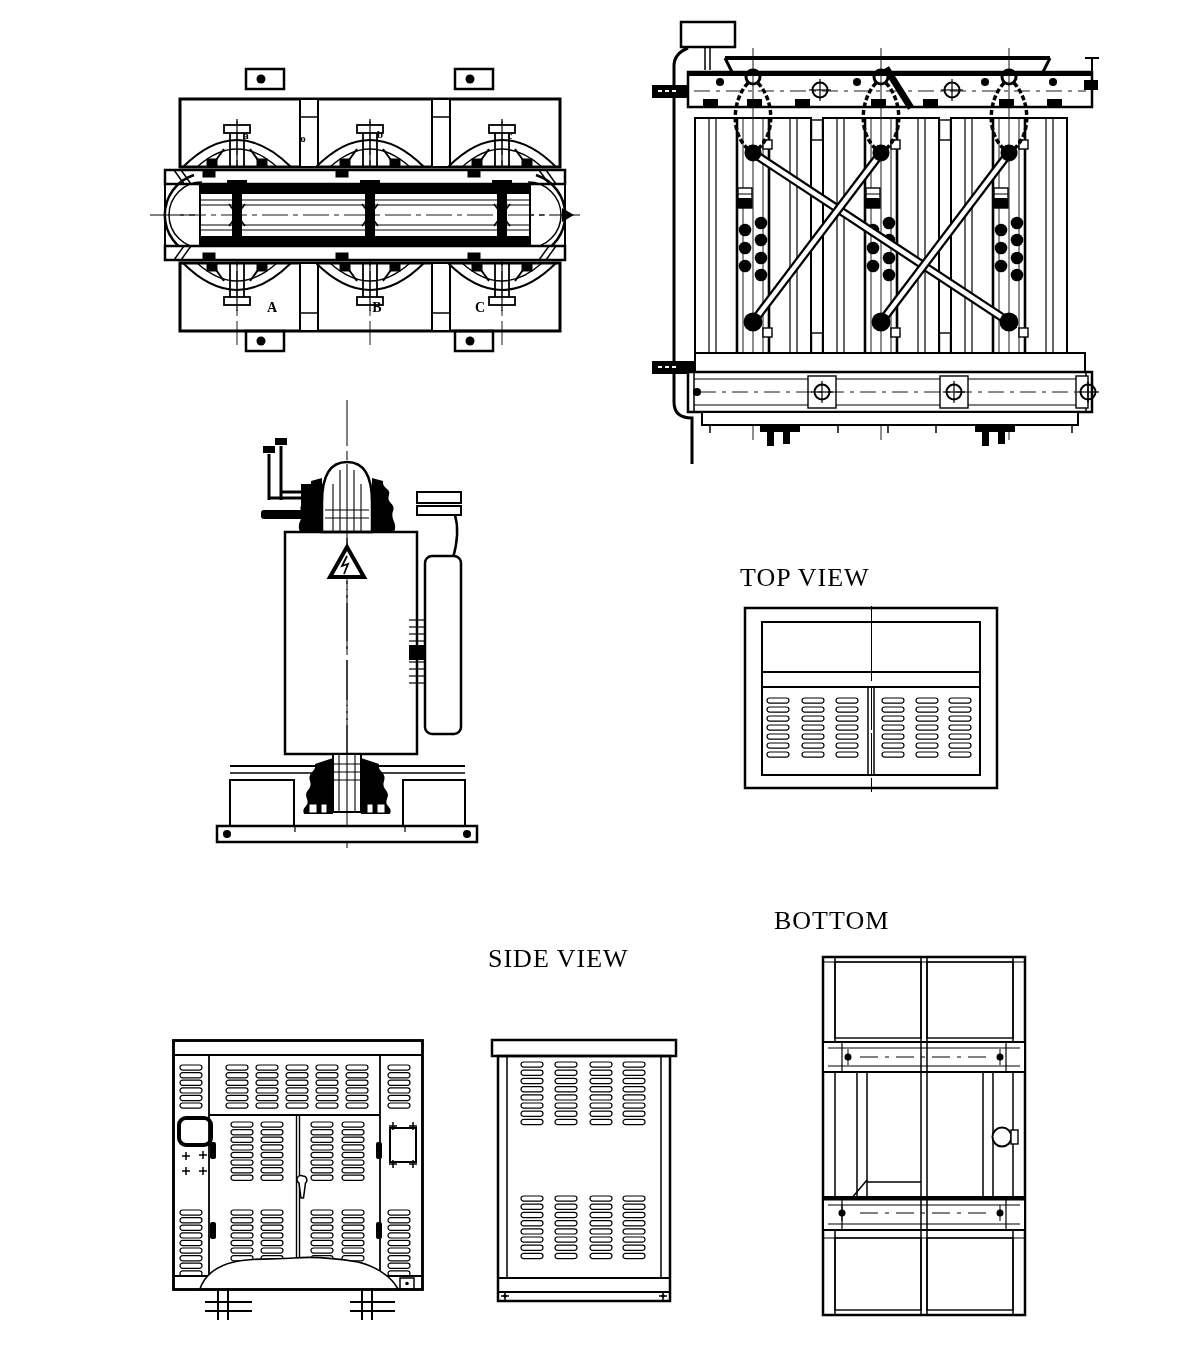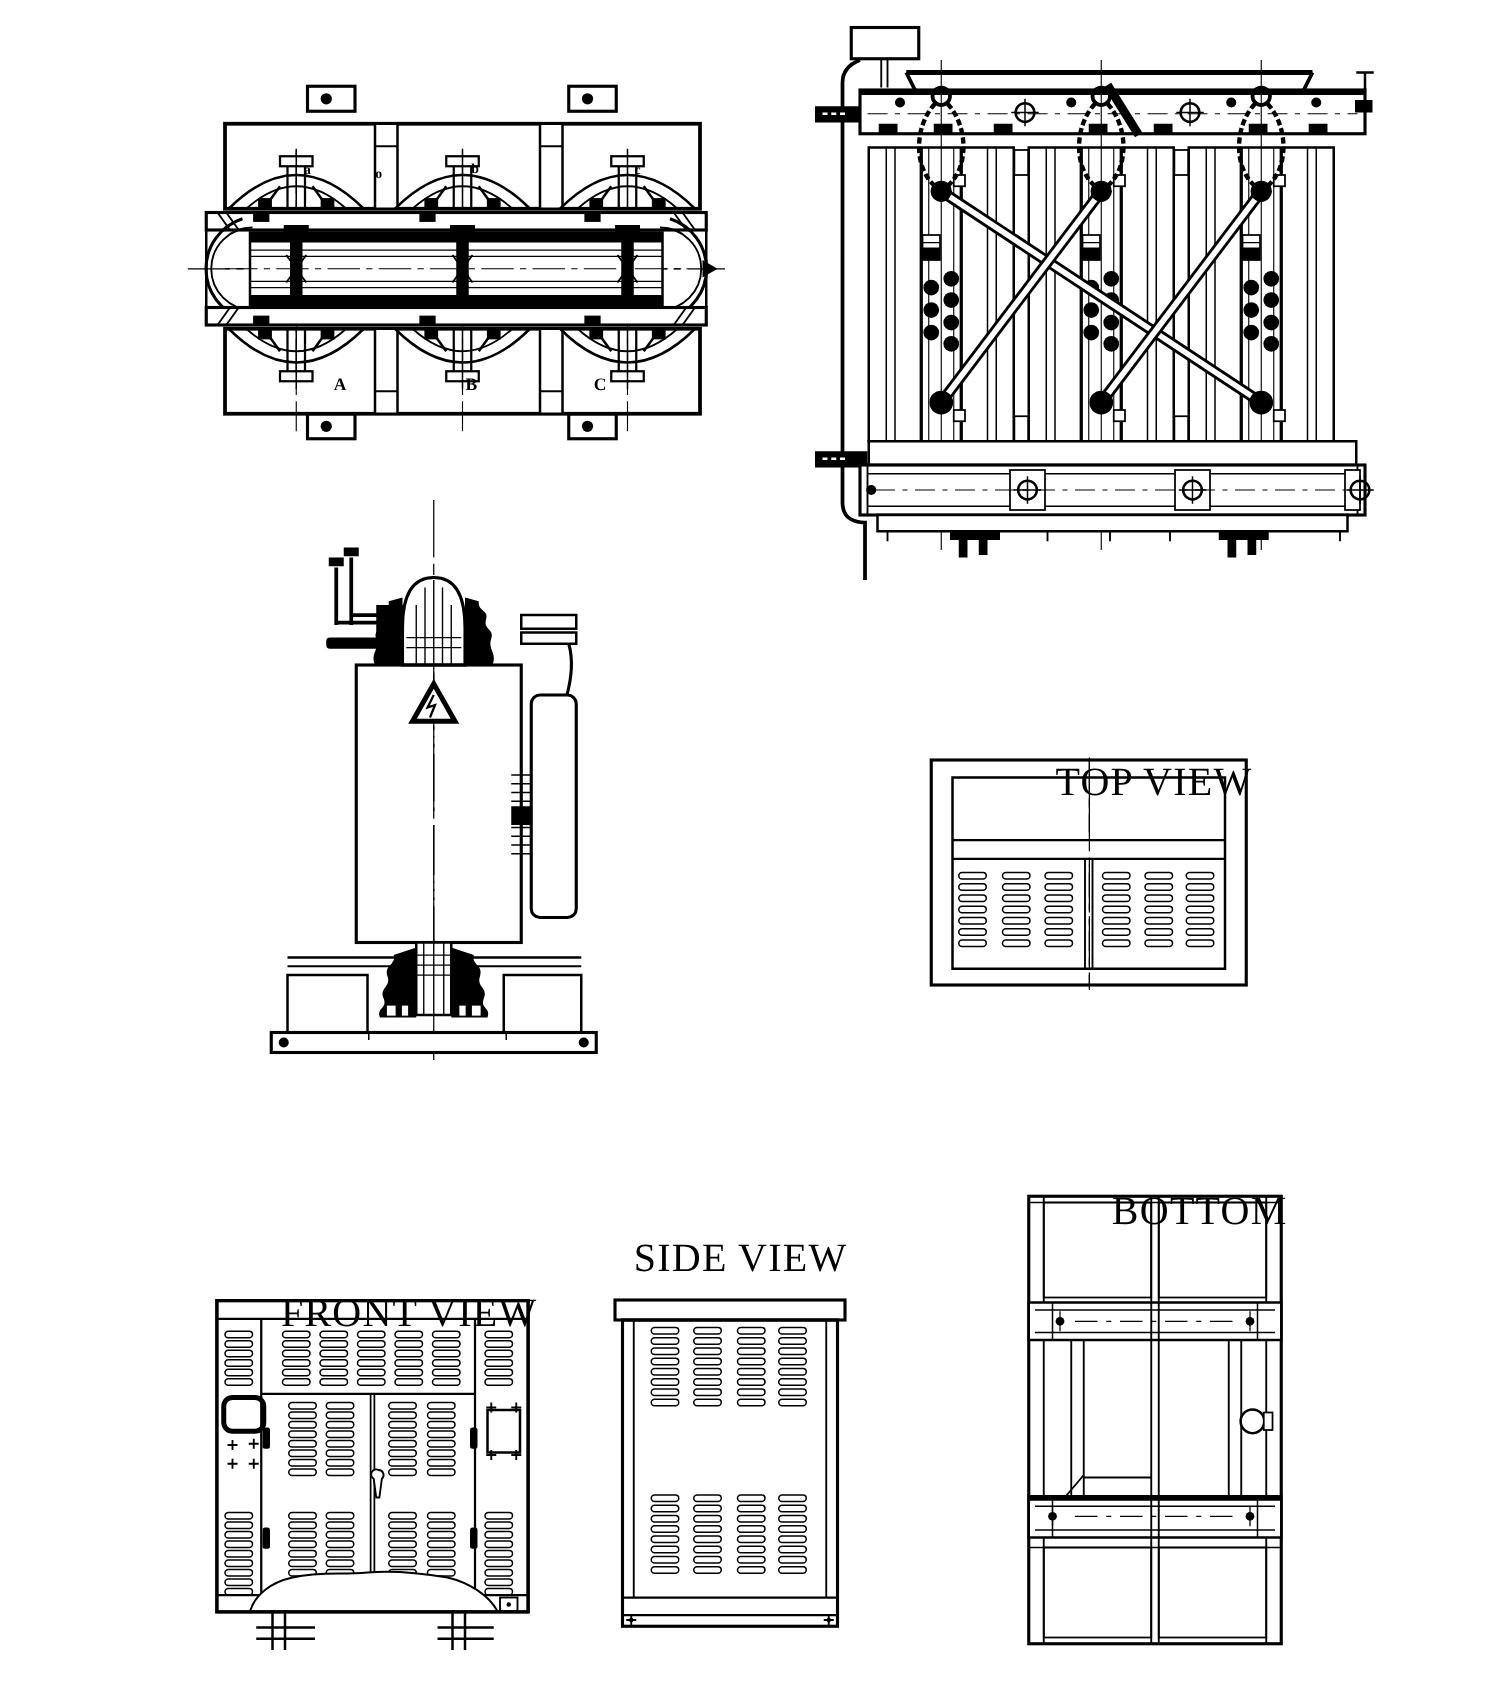--- a/index.html
+++ b/index.html
@@ -1,20 +1,20 @@
 <!DOCTYPE html>
 <html><head>
 <meta charset="utf-8">
 <style>
   html,body{margin:0;padding:0;background:#fff;}
   .canvas{position:relative;width:1200px;height:1361px;background:#ffffff;overflow:hidden;
           font-family:"Liberation Serif","DejaVu Serif",serif;color:#000;}
   .view{position:absolute;}
-  .vtitle{position:absolute;text-align:right;font-size:32px;letter-spacing:1px;color:#000;
-          font-family:"Liberation Serif","DejaVu Serif",serif;white-space:nowrap;margin-top:44px;}
+  .vtitle{position:absolute;text-align:left;font-size:26px;letter-spacing:1px;color:#000;
+          font-family:"Liberation Serif","DejaVu Serif",serif;white-space:nowrap;}
   svg{display:block;}
   .ln{stroke:#000;fill:none;}
   text.term{font-family:"Liberation Serif","DejaVu Serif",serif;font-weight:bold;fill:#000;}
 </style>
 </head>
 <body>
 
 <div class="canvas">
 
 <svg width="0" height="0" style="position:absolute" aria-hidden="true">
@@ -433,21 +433,20 @@
         <use href="#colT" x="93" y="92"></use>
   </g>
   <g>
     <use href="#colT" x="139" y="92"></use>
         <use href="#colT" x="173" y="92"></use>
         <use href="#colT" x="206" y="92"></use>
   </g>
   <line class="ln" x1="128.5" y1="86" x2="128.5" y2="186" stroke-width="1" stroke-dasharray="26 5 7 5"></line>
 </svg>
 
-<div class="vtitle" style="left:170px;top:988px;width:260px">FRONT VIEW</div>
 <svg class="view" style="left:172px;top:1038px" width="256" height="292" viewBox="0 0 256 292">
   <rect class="ln" x="1.5" y="2.5" width="249" height="249" stroke-width="2.5" fill="#fff"></rect>
   <line class="ln" x1="1.5" y1="17" x2="250.5" y2="17" stroke-width="1.8"></line>
   <line class="ln" x1="37" y1="17" x2="37" y2="251" stroke-width="1.8"></line>
   <line class="ln" x1="208" y1="17" x2="208" y2="251" stroke-width="1.8"></line>
   <line class="ln" x1="37" y1="77" x2="208" y2="77" stroke-width="1.8"></line>
   <g>
     <use href="#col6" x="8" y="27"></use>
     <use href="#col6" x="54" y="27"></use>
         <use href="#col6" x="84" y="27"></use>
@@ -541,21 +540,21 @@
   <g>
     <use href="#star" x="15" y="258"></use>
         <circle cx="15" cy="258" r="1.8" fill="#000"></circle>
   </g>
   <g>
     <use href="#star" x="173" y="258"></use>
         <circle cx="173" cy="258" r="1.8" fill="#000"></circle>
   </g>
 </svg>
 
-<div class="vtitle" style="left:818px;top:906px;width:212px">BOTTOM</div>
+<div class="vtitle" style="left:774px;top:906px;width:212px">BOTTOM</div>
 <svg class="view" style="left:820px;top:952px" width="208" height="368" viewBox="0 0 208 368">
   <rect class="ln" x="3" y="5" width="202" height="358" stroke-width="2.5" fill="#fff"></rect>
   <line class="ln" x1="15" y1="5" x2="15" y2="363" stroke-width="1.5"></line>
   <line class="ln" x1="193" y1="5" x2="193" y2="363" stroke-width="1.5"></line>
   <g class="ln">
     <line x1="3" y1="10" x2="205" y2="10" stroke-width="1.2"></line>
     <rect x="15" y="10" width="86" height="76" stroke-width="1.4"></rect>
     <rect x="107" y="10" width="86" height="76" stroke-width="1.4"></rect>
   </g>
   <g class="ln">

